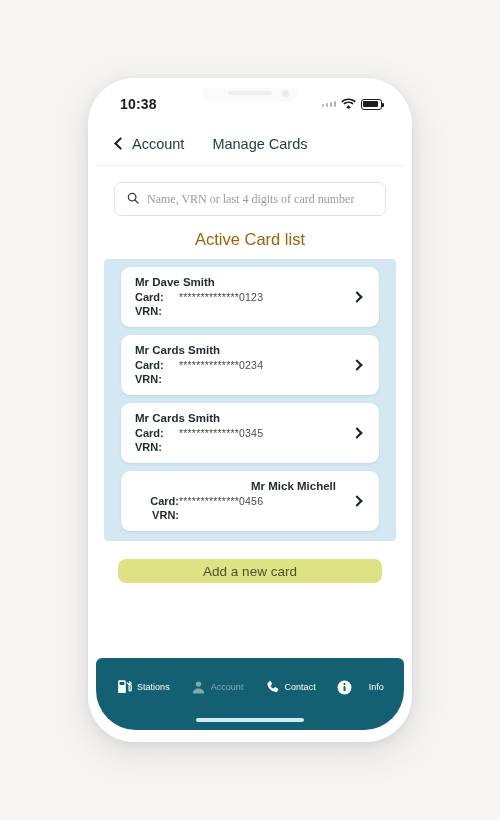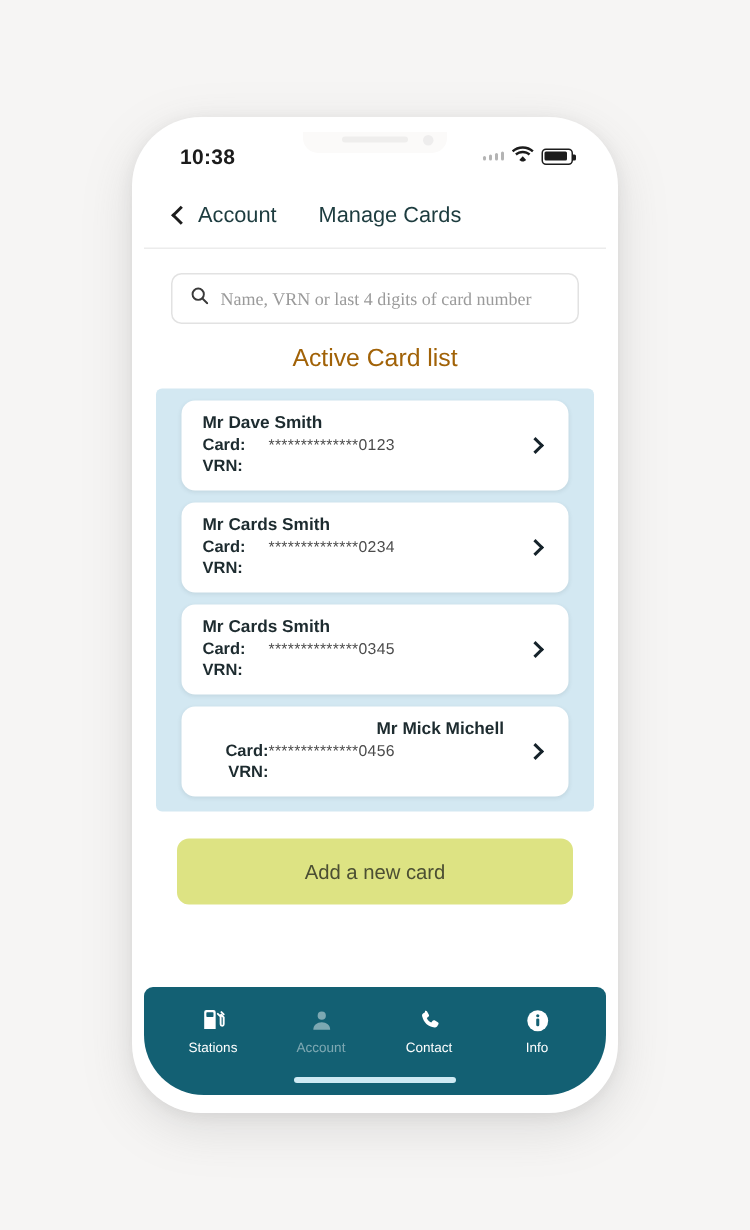--- a/index.html
+++ b/index.html
@@ -250,21 +250,21 @@
     transform: rotate(45deg);
     margin-right: 6px;
     flex: 0 0 auto;
   }
 
   
   .add-wrap { padding: 18px 22px 0 22px; }
   .add-btn {
     display: block;
     width: 100%;
-    height: 44px;
+    height: 24px;
     border: none;
     border-radius: 8px;
     background: #dde383;
     color: #4c4f33;
     font-family: "Liberation Sans", sans-serif;
     font-size: 13.5px;
     cursor: pointer;
   }
 
   
@@ -278,25 +278,25 @@
   }
   .nav-items {
     flex: 1;
     display: flex;
     align-items: center;
     justify-content: space-around;
     padding: 6px 10px 0 10px;
   }
   .nav-item {
     display: flex;
-    flex-direction: column;
     align-items: center;
     gap: 4px;
     cursor: pointer;
     min-width: 48px;
+    justify-content: space-between;
   }
   .nav-item.active .nav-label,
   .nav-item.active svg { opacity: 0.45; }
   .nav-label {
     font-size: 9px;
     color: #ffffff;
   }
   .nav-icon { height: 17px; display: flex; align-items: center; }
   .home-ind-wrap {
     height: 20px;

